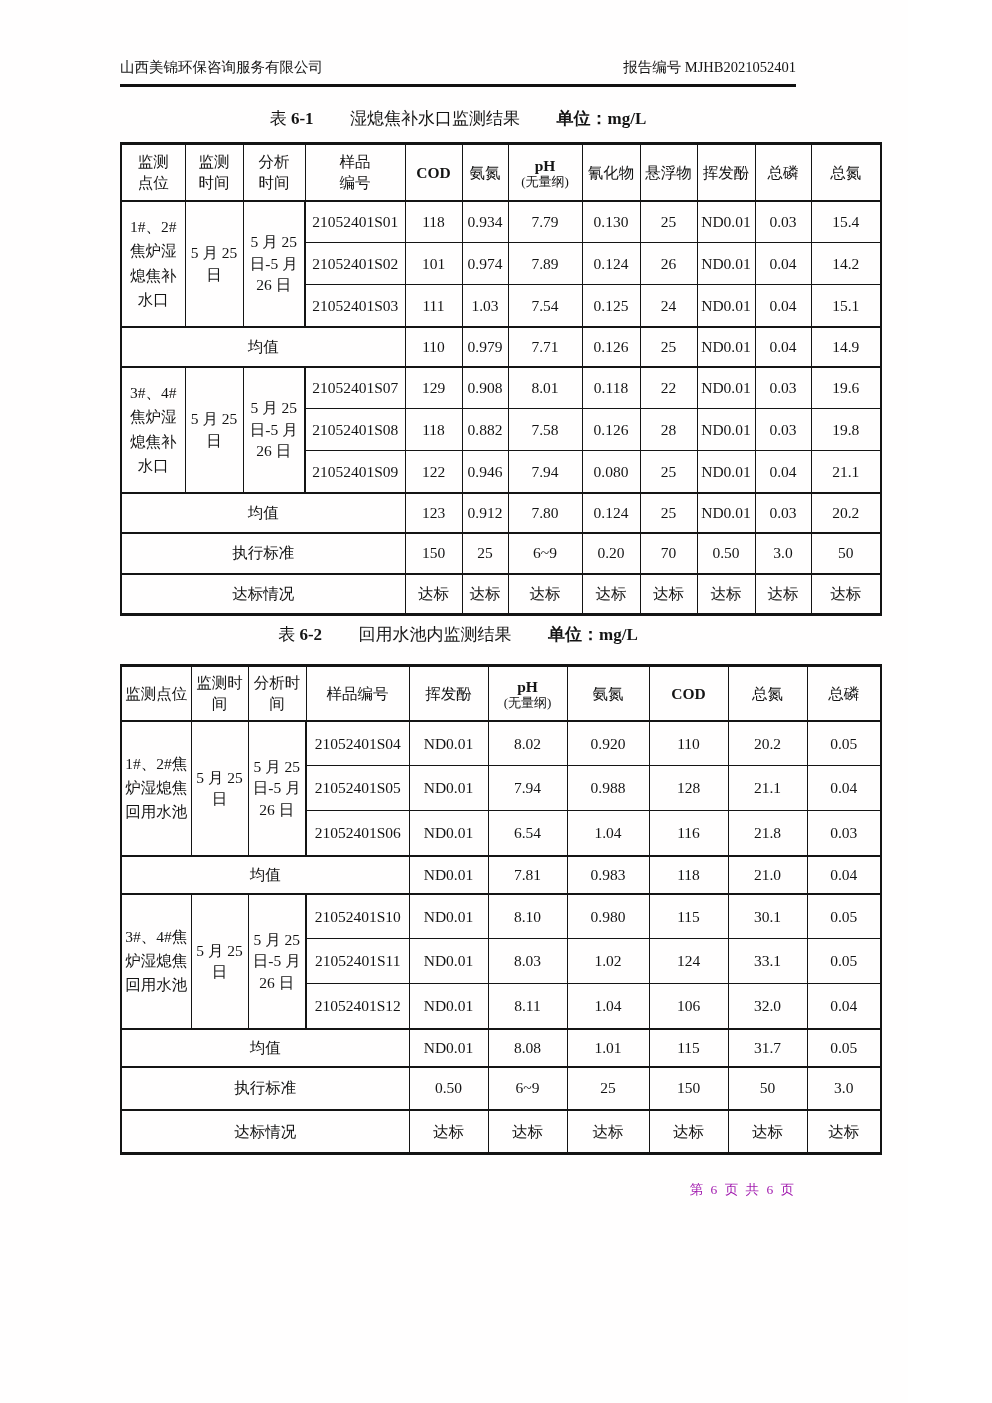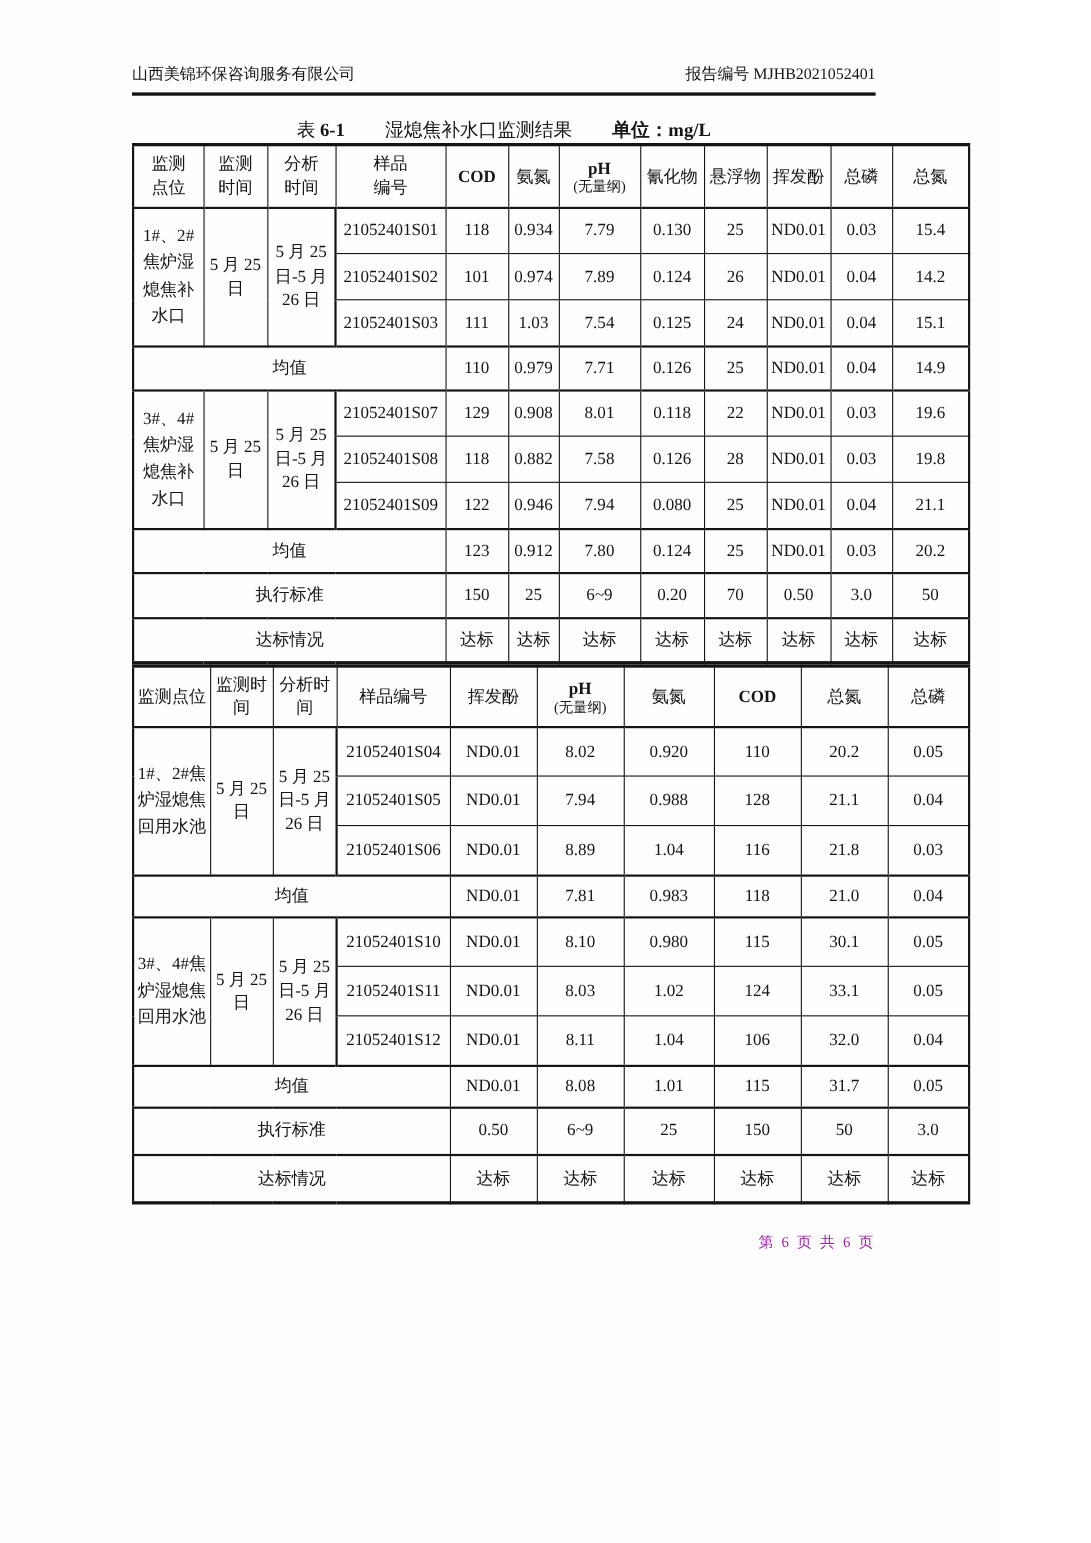--- a/index.html
+++ b/index.html
@@ -10,21 +10,21 @@
   }
   
   .doc-header{
     display:flex;justify-content:space-between;align-items:flex-end;
     font-size:14.5px;padding-bottom:7px;border-bottom:3px solid #111;
   }
   
   .sec-title{margin-top:34px;font-size:23px;font-weight:700;letter-spacing:2px;}
   .intro{margin-top:32px;font-size:17.5px;text-indent:46px;}
   
-  .caption{text-align:center;font-size:17px;margin-top:20px;margin-bottom:0;white-space:nowrap;}
+  .caption{text-align:center;font-size:17px;margin-top:20px;margin-bottom:12px;white-space:nowrap;}
   .caption .gap{display:inline-block;width:28px;}
   .caption .bold{font-weight:700;}
   .caption2{margin-top:7px;margin-bottom:18px;}
   
   table{
     border-collapse:collapse;table-layout:fixed;width:760px;
     text-align:center;font-size:15.5px;
     border:2px solid #141414;border-top-width:3px;border-bottom-width:3px;
   }
   td,th{border:1px solid #141414;padding:1px 1px;vertical-align:middle;line-height:1.38;overflow:hidden;}
@@ -210,20 +210,28 @@
       <td>达标</td>
       <td>达标</td>
       <td>达标</td>
       <td>达标</td>
       <td>达标</td>
       <td>达标</td>
     </tr>
   </tbody>
     </table>
 
+  <div class="caption caption2">
+    <span>表</span>
+    <span class="bold">6-2</span>
+    <span class="gap"></span>
+    <span>回用水池内监测结果</span>
+    <span class="gap"></span>
+    <span class="bold">单位：mg/L</span>
+  </div>
 
   <table id="t2">
     <colgroup>
       <col style="width:70px">
         <col style="width:57px">
         <col style="width:58px">
         <col style="width:103px">
       <col style="width:79px">
         <col style="width:79px">
         <col style="width:82px">
@@ -261,21 +269,21 @@
       <td>ND0.01</td>
       <td>7.94</td>
       <td>0.988</td>
       <td>128</td>
       <td>21.1</td>
       <td>0.04</td>
     </tr>
     <tr class="data">
       <td class="samp">21052401S06</td>
       <td>ND0.01</td>
-      <td>8.89</td>
+      <td>6.54</td>
       <td>1.04</td>
       <td>116</td>
       <td>21.8</td>
       <td>0.03</td>
     </tr>
     <tr class="mean sep">
       <td colspan="4">均值</td>
       <td>ND0.01</td>
       <td>7.81</td>
       <td>0.983</td>

